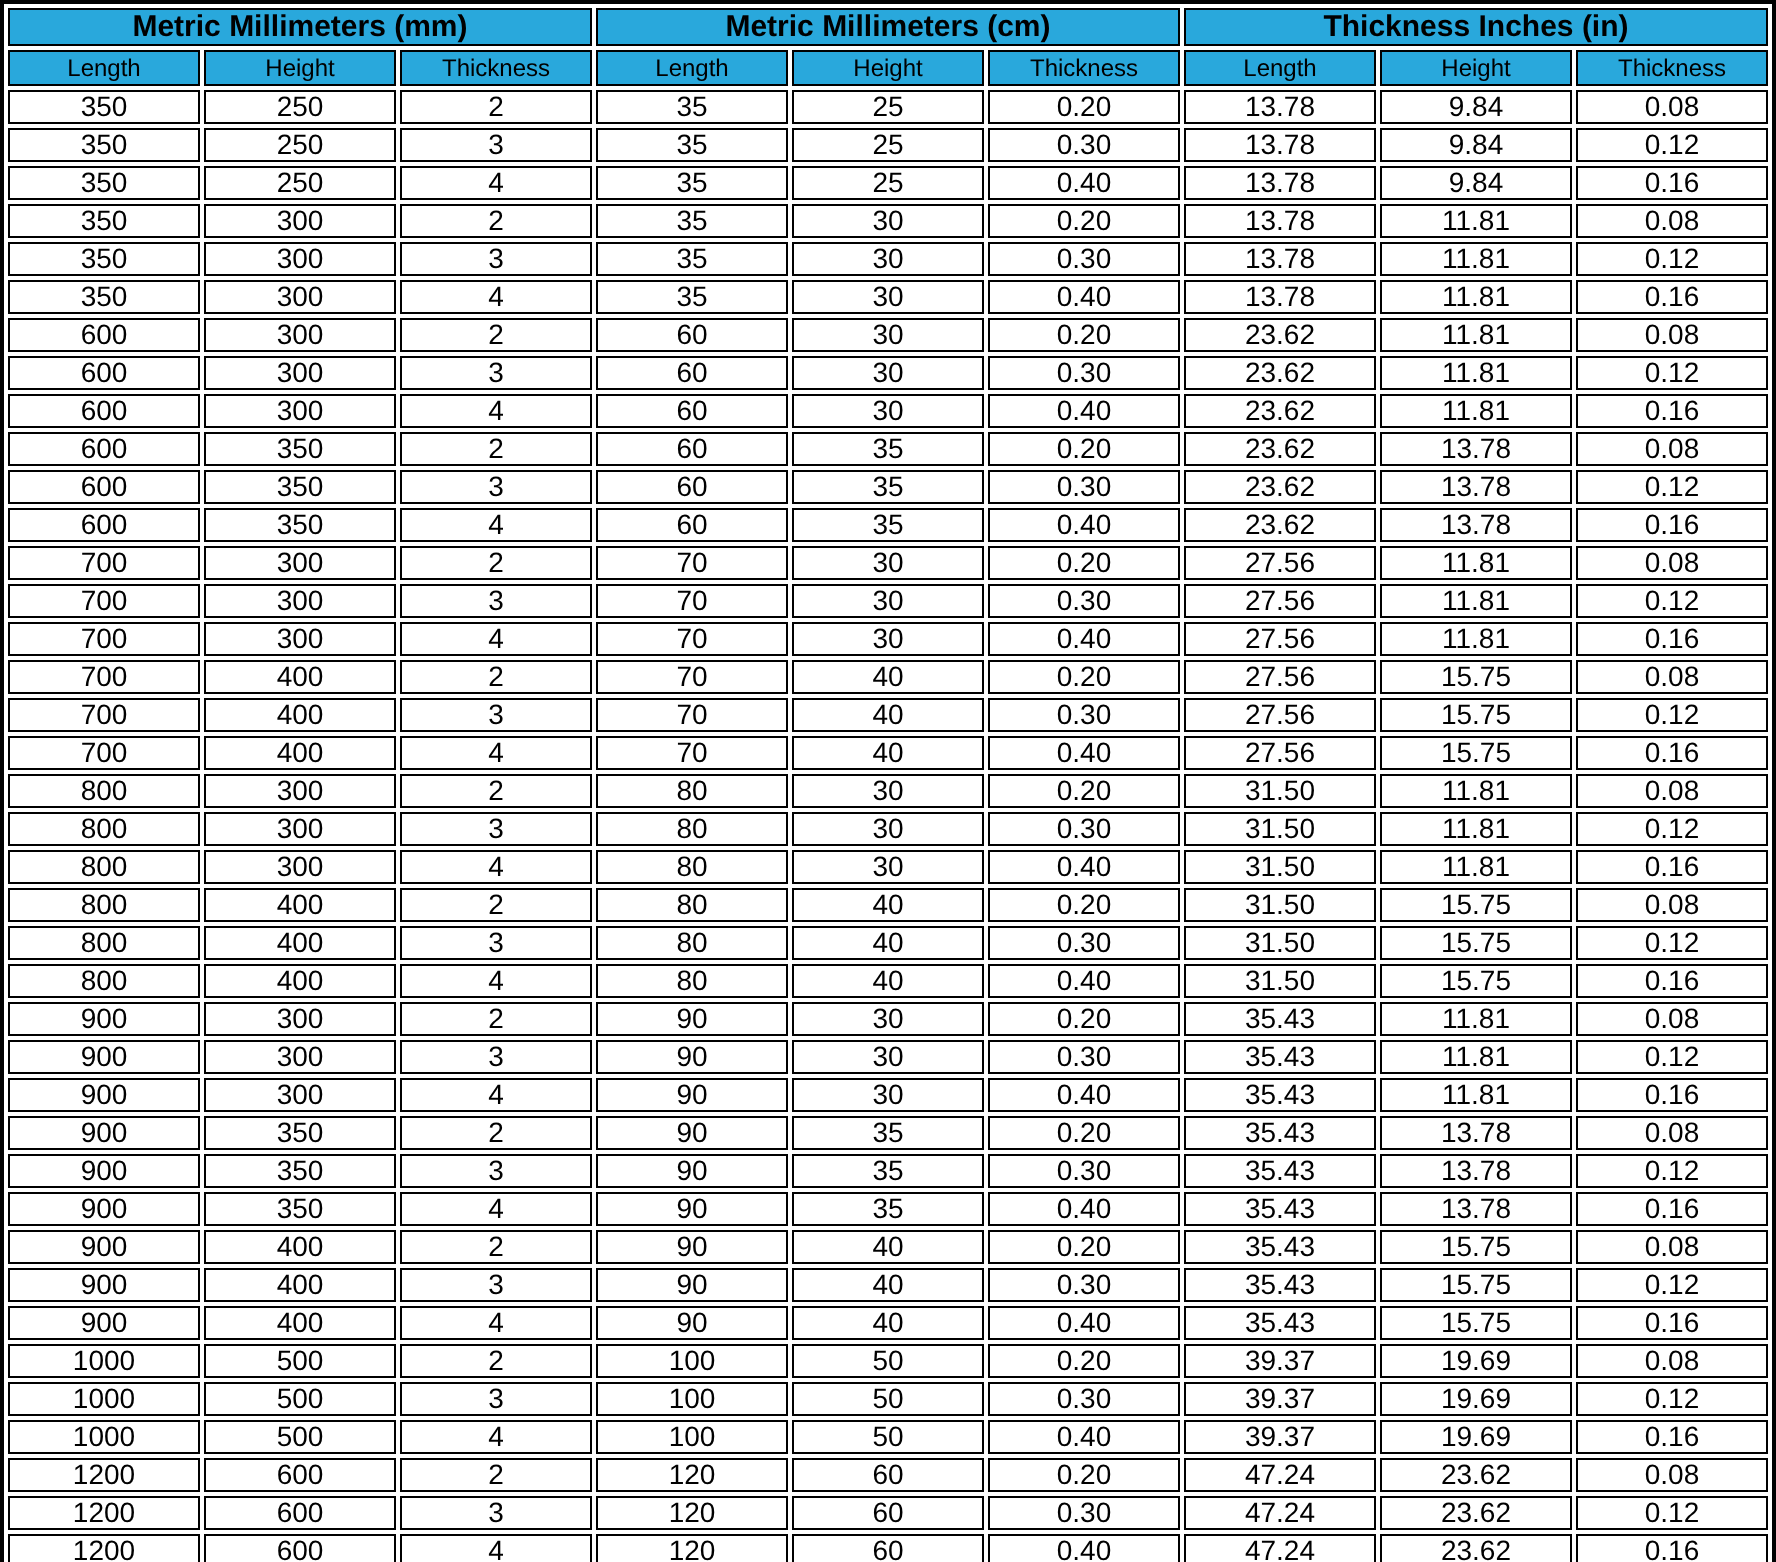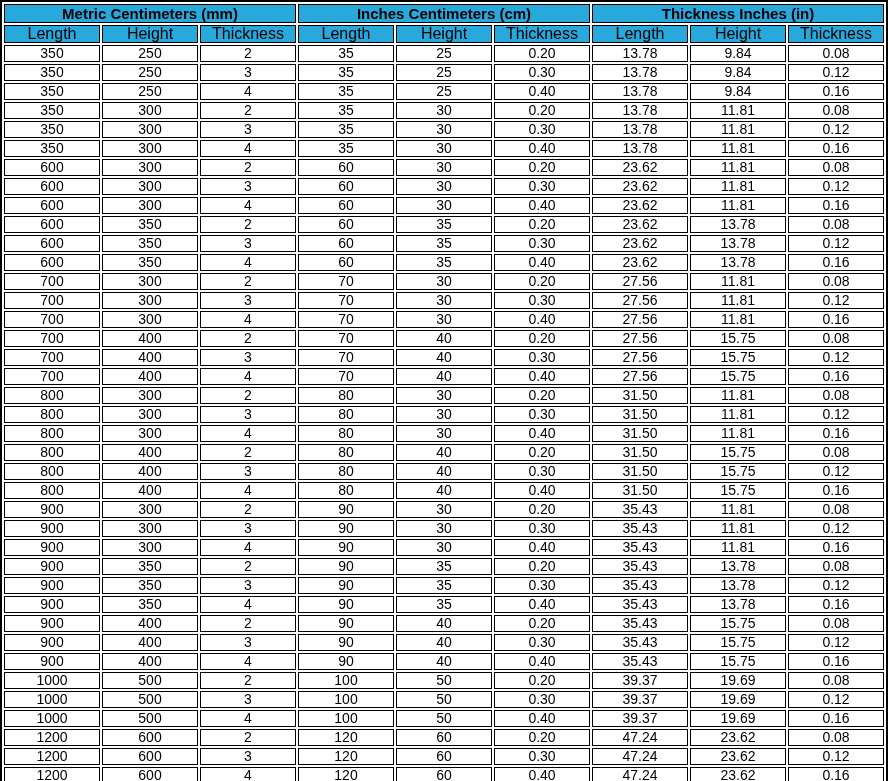--- a/index.html
+++ b/index.html
@@ -36,41 +36,41 @@
   }
   th.group-header {
     background: var(--header-bg);
     font-size: 15px;
     font-weight: bold;
     height: 17px;
     line-height: 17px;
   }
   th.col-header {
     background: var(--header-bg);
-    font-size: 16px;
+    font-size: 12px;
     font-weight: normal;
     height: 16px;
     line-height: 16px;
   }
   td.data-cell {
     background: var(--cell-bg);
     font-size: 14px;
     font-weight: normal;
     height: 15px;
     line-height: 15px;
   }
 </style>
 </head>
 <body>
 
 <table class="size-chart">
   <thead>
     <tr>
-      <th class="group-header" colspan="3">Metric Centimeters (mm)</th>
-      <th class="group-header" colspan="3">Inches Centimeters (cm)</th>
+      <th class="group-header" colspan="3">Metric Millimeters (mm)</th>
+      <th class="group-header" colspan="3">Metric Millimeters (cm)</th>
       <th class="group-header" colspan="3">Thickness Inches (in)</th>
     </tr>
     <tr>
       <th class="col-header">Length</th>
       <th class="col-header">Height</th>
       <th class="col-header">Thickness</th>
       <th class="col-header">Length</th>
       <th class="col-header">Height</th>
       <th class="col-header">Thickness</th>
       <th class="col-header">Length</th>

